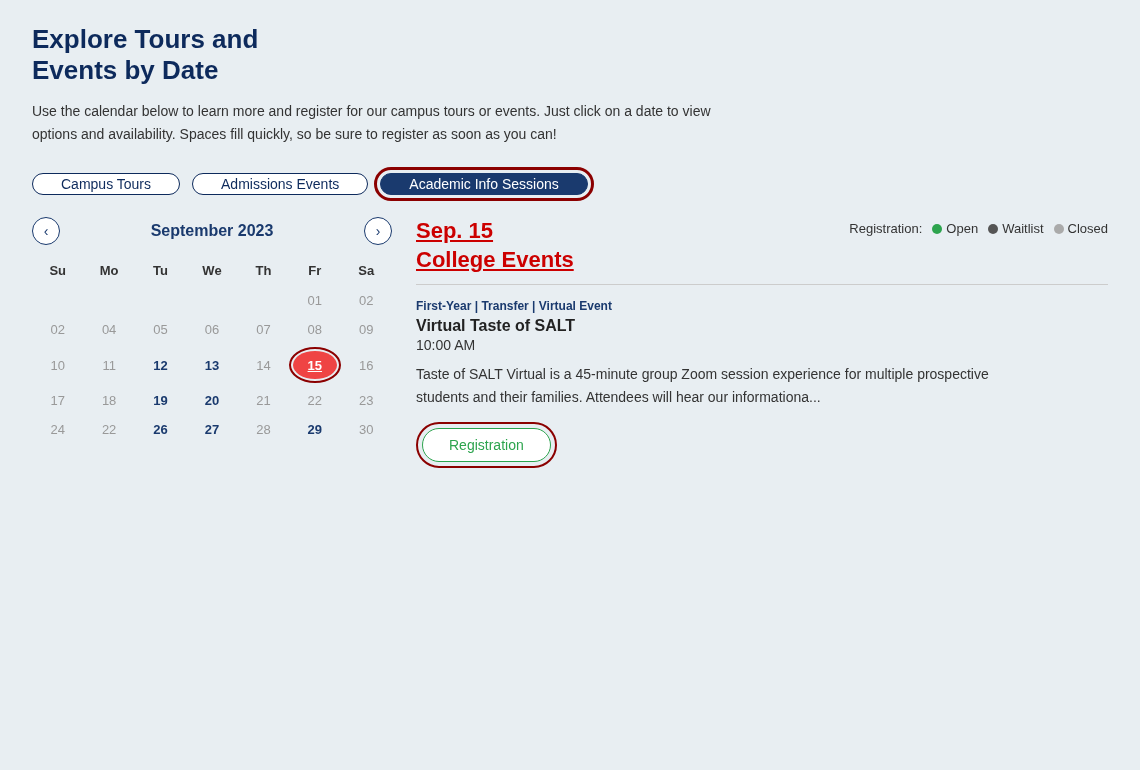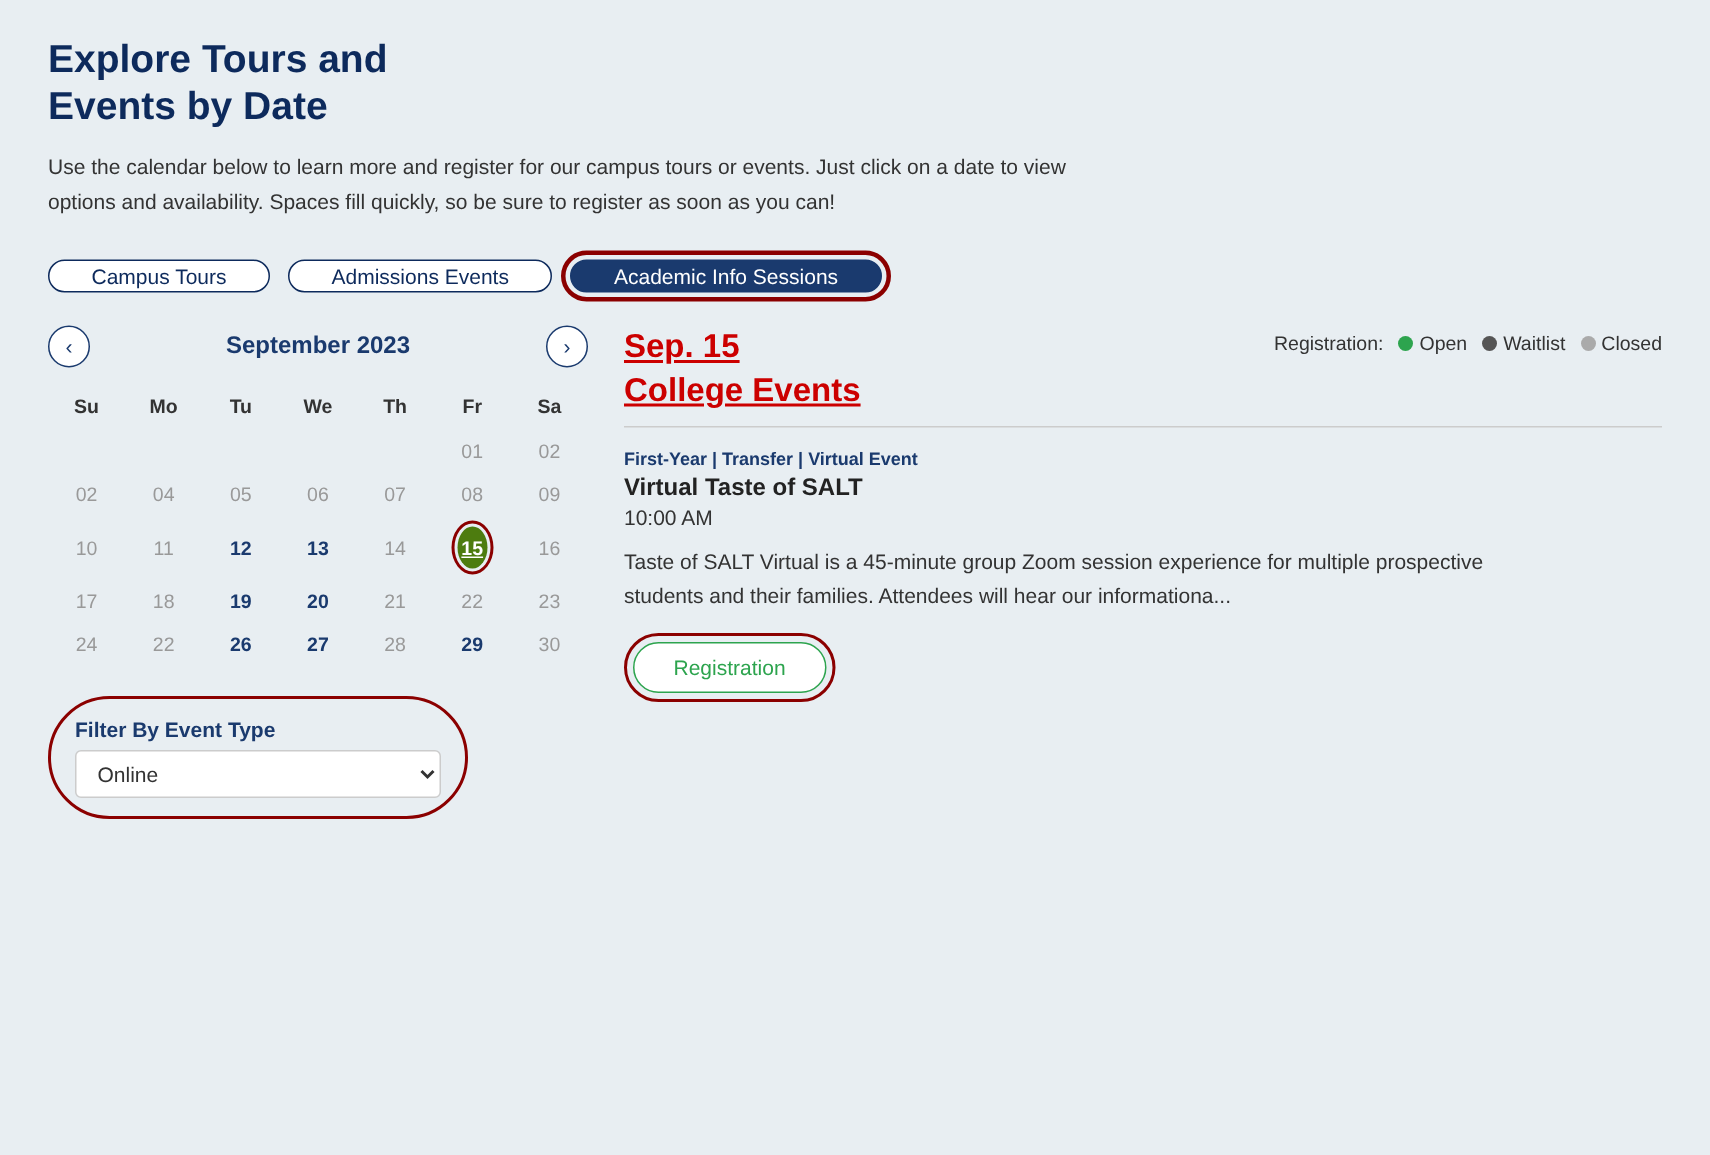--- a/index.html
+++ b/index.html
@@ -120,23 +120,23 @@
     .calendar-grid td.active-day {
       color: #1a3a6e;
       font-weight: 600;
       cursor: pointer;
     }
 
     .day-cell-today {
       display: inline-flex;
       align-items: center;
       justify-content: center;
-      width: 20px;
+      width: 44px;
       height: 28px;
-      background: #4d7c0f;
+      background: #ef4444;
       color: #fff;
       border-radius: 50%;
       font-weight: 700;
       outline: 2.5px solid #8b0000;
       outline-offset: 2px;
       text-decoration: underline;
     }
 
     
     .filter-section {
@@ -350,25 +350,20 @@
             <td class="active-day">26</td>
             <td class="active-day">27</td>
             <td>28</td>
             <td class="active-day">29</td>
             <td>30</td>
           </tr>
         </tbody>
     </table>
 
     
-    <div class="filter-section">
-      <div class="filter-label">Filter By Event Type</div>
-      <select class="filter-select">
-      <option value="Online">Online</option><option value="In-Person">In-Person</option><option value="Virtual">Virtual</option><option value="All">All</option></select>
-    </div>
   </div>
 
   <div class="events-panel">
     <div class="events-date-header">
       <div class="events-date-title">
         <span>Sep. 15</span><br>
         <span>College Events</span>
       </div>
       <div class="registration-legend">
         <span>Registration:</span>

